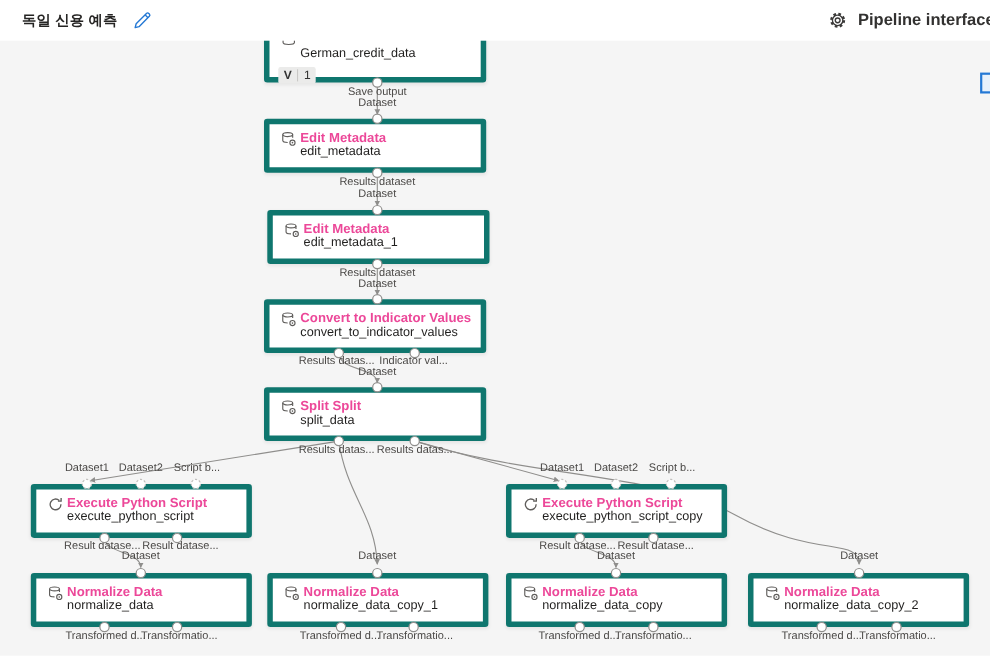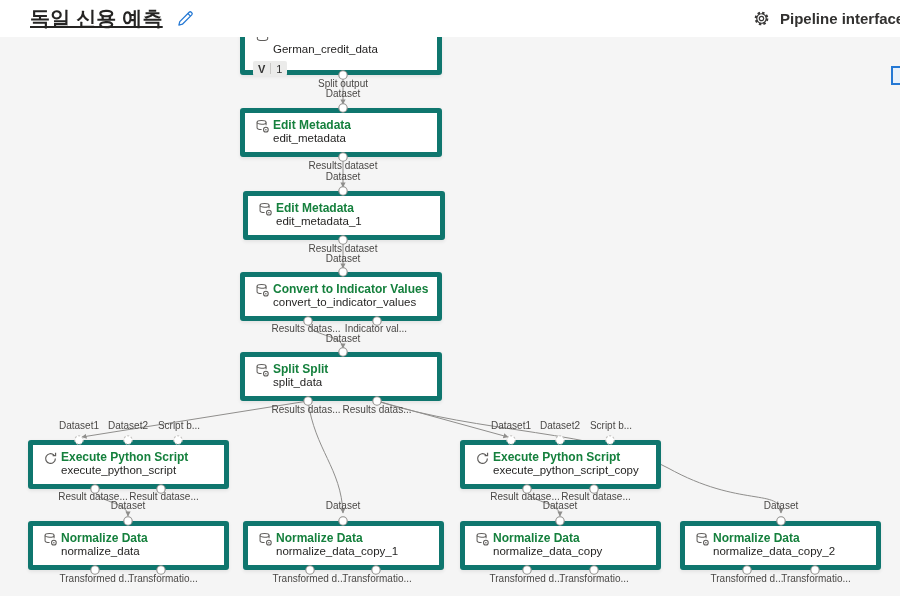--- a/index.html
+++ b/index.html
@@ -7,21 +7,21 @@
     position:relative; width:900px; height:596px;
     background:#f5f5f5; overflow:hidden;
     font-family:"Liberation Sans", sans-serif;
     -webkit-font-smoothing:antialiased;
   }
   
   .header {
     position:absolute; top:0; left:0; width:900px; height:37px;
     background:#ffffff; z-index:6; display:flex; align-items:center;
   }
-  .page-title { font-size:20px; font-weight:700; color:#252423; margin-left:30px; letter-spacing:.2px;text-decoration:underline; }
+  .page-title { font-size:13px; font-weight:700; color:#252423; margin-left:20px; letter-spacing:.2px; }
   .edit-btn { margin-left:13px; width:18px; height:18px; cursor:pointer; display:flex; align-items:center; }
   .hbtn {
     position:absolute; top:0; height:37px; display:flex; align-items:center; gap:9px;
     font-size:15px; font-weight:600; color:#323130; cursor:pointer; white-space:nowrap;
   }
   .hbtn-save { left:645px; }
   .hbtn-settings { left:752px; }
   .hicon { width:19px; height:19px; display:flex; align-items:center; }
   
   .layer { position:absolute; top:0; left:0; }
@@ -34,21 +34,21 @@
   
   .node {
     position:absolute; box-sizing:border-box; z-index:2; cursor:pointer;
     background:#ffffff; border:5px solid #0f766e; border-radius:3px;
     box-shadow:0 1.6px 3.6px rgba(0,0,0,.07);
   }
   .node-icon { position:absolute; left:10px; top:6px; width:15px; height:15px; color:#5f5d5b; }
   .node-icon svg { width:15px; height:15px; display:block; }
   .node-title {
     position:absolute; left:28px; top:5px; font-size:12px; font-weight:700;
-    color:#15803d; white-space:nowrap; line-height:14px;
+    color:#ec4899; white-space:nowrap; line-height:14px;
   }
   .node-subtitle {
     position:absolute; left:28px; top:19px; font-size:11.5px;
     color:#201f1e; white-space:nowrap; line-height:13px;
   }
   .node.cut .node-subtitle { top:22px; }
   .node-badge {
     position:absolute; left:8px; top:40px; height:15px;
     display:inline-flex; align-items:center; background:#ebebea;
     border-radius:2px; padding:0 5px; font-size:11px; color:#333;
@@ -77,21 +77,21 @@
         <path d="M343,157 L343,187" fill="none" stroke="#8f8e8c" stroke-width="1" marker-end="url(#arrw)"></path>
         <path d="M343,240 L343,268" fill="none" stroke="#8f8e8c" stroke-width="1" marker-end="url(#arrw)"></path>
         <path d="M308,321 C308,337 343,334 343,348" fill="none" stroke="#8f8e8c" stroke-width="1" marker-end="url(#arrw)"></path>
         <path d="M308,401 L82,437" fill="none" stroke="#8f8e8c" stroke-width="1" marker-end="url(#arrw)"></path>
         <path d="M308,401 C315,450 341,468 343,513" fill="none" stroke="#8f8e8c" stroke-width="1" marker-end="url(#arrw)"></path>
         <path d="M377,401 L508,437" fill="none" stroke="#8f8e8c" stroke-width="1" marker-end="url(#arrw)"></path>
         <path d="M377,401 C480,434 600,430 668,468 C740,508 781,488 781,513" fill="none" stroke="#8f8e8c" stroke-width="1" marker-end="url(#arrw)"></path>
         <path d="M95,489 C95,503 128,501 128,516" fill="none" stroke="#8f8e8c" stroke-width="1" marker-end="url(#arrw)"></path>
         <path d="M527,489 C527,503 560,501 560,516" fill="none" stroke="#8f8e8c" stroke-width="1" marker-end="url(#arrw)"></path>
       </svg>
-      <div class="port-label" style="left: 343px; top: 79px;">Split output</div>
+      <div class="port-label" style="left: 343px; top: 79px;">Save output</div>
       <div class="port-label" style="left: 343px; top: 89px;">Dataset</div>
       <div class="port-label" style="left: 343px; top: 161px;">Results dataset</div>
       <div class="port-label" style="left: 343px; top: 172px;">Dataset</div>
       <div class="port-label" style="left: 343px; top: 244px;">Results dataset</div>
       <div class="port-label" style="left: 343px; top: 254px;">Dataset</div>
       <div class="port-label" style="left: 306px; top: 324px;">Results datas...</div>
       <div class="port-label" style="left: 376px; top: 324px;">Indicator val...</div>
       <div class="port-label" style="left: 343px; top: 334px;">Dataset</div>
       <div class="port-label" style="left: 306px; top: 405px;">Results datas...</div>
       <div class="port-label" style="left: 377px; top: 405px;">Results datas...</div>

